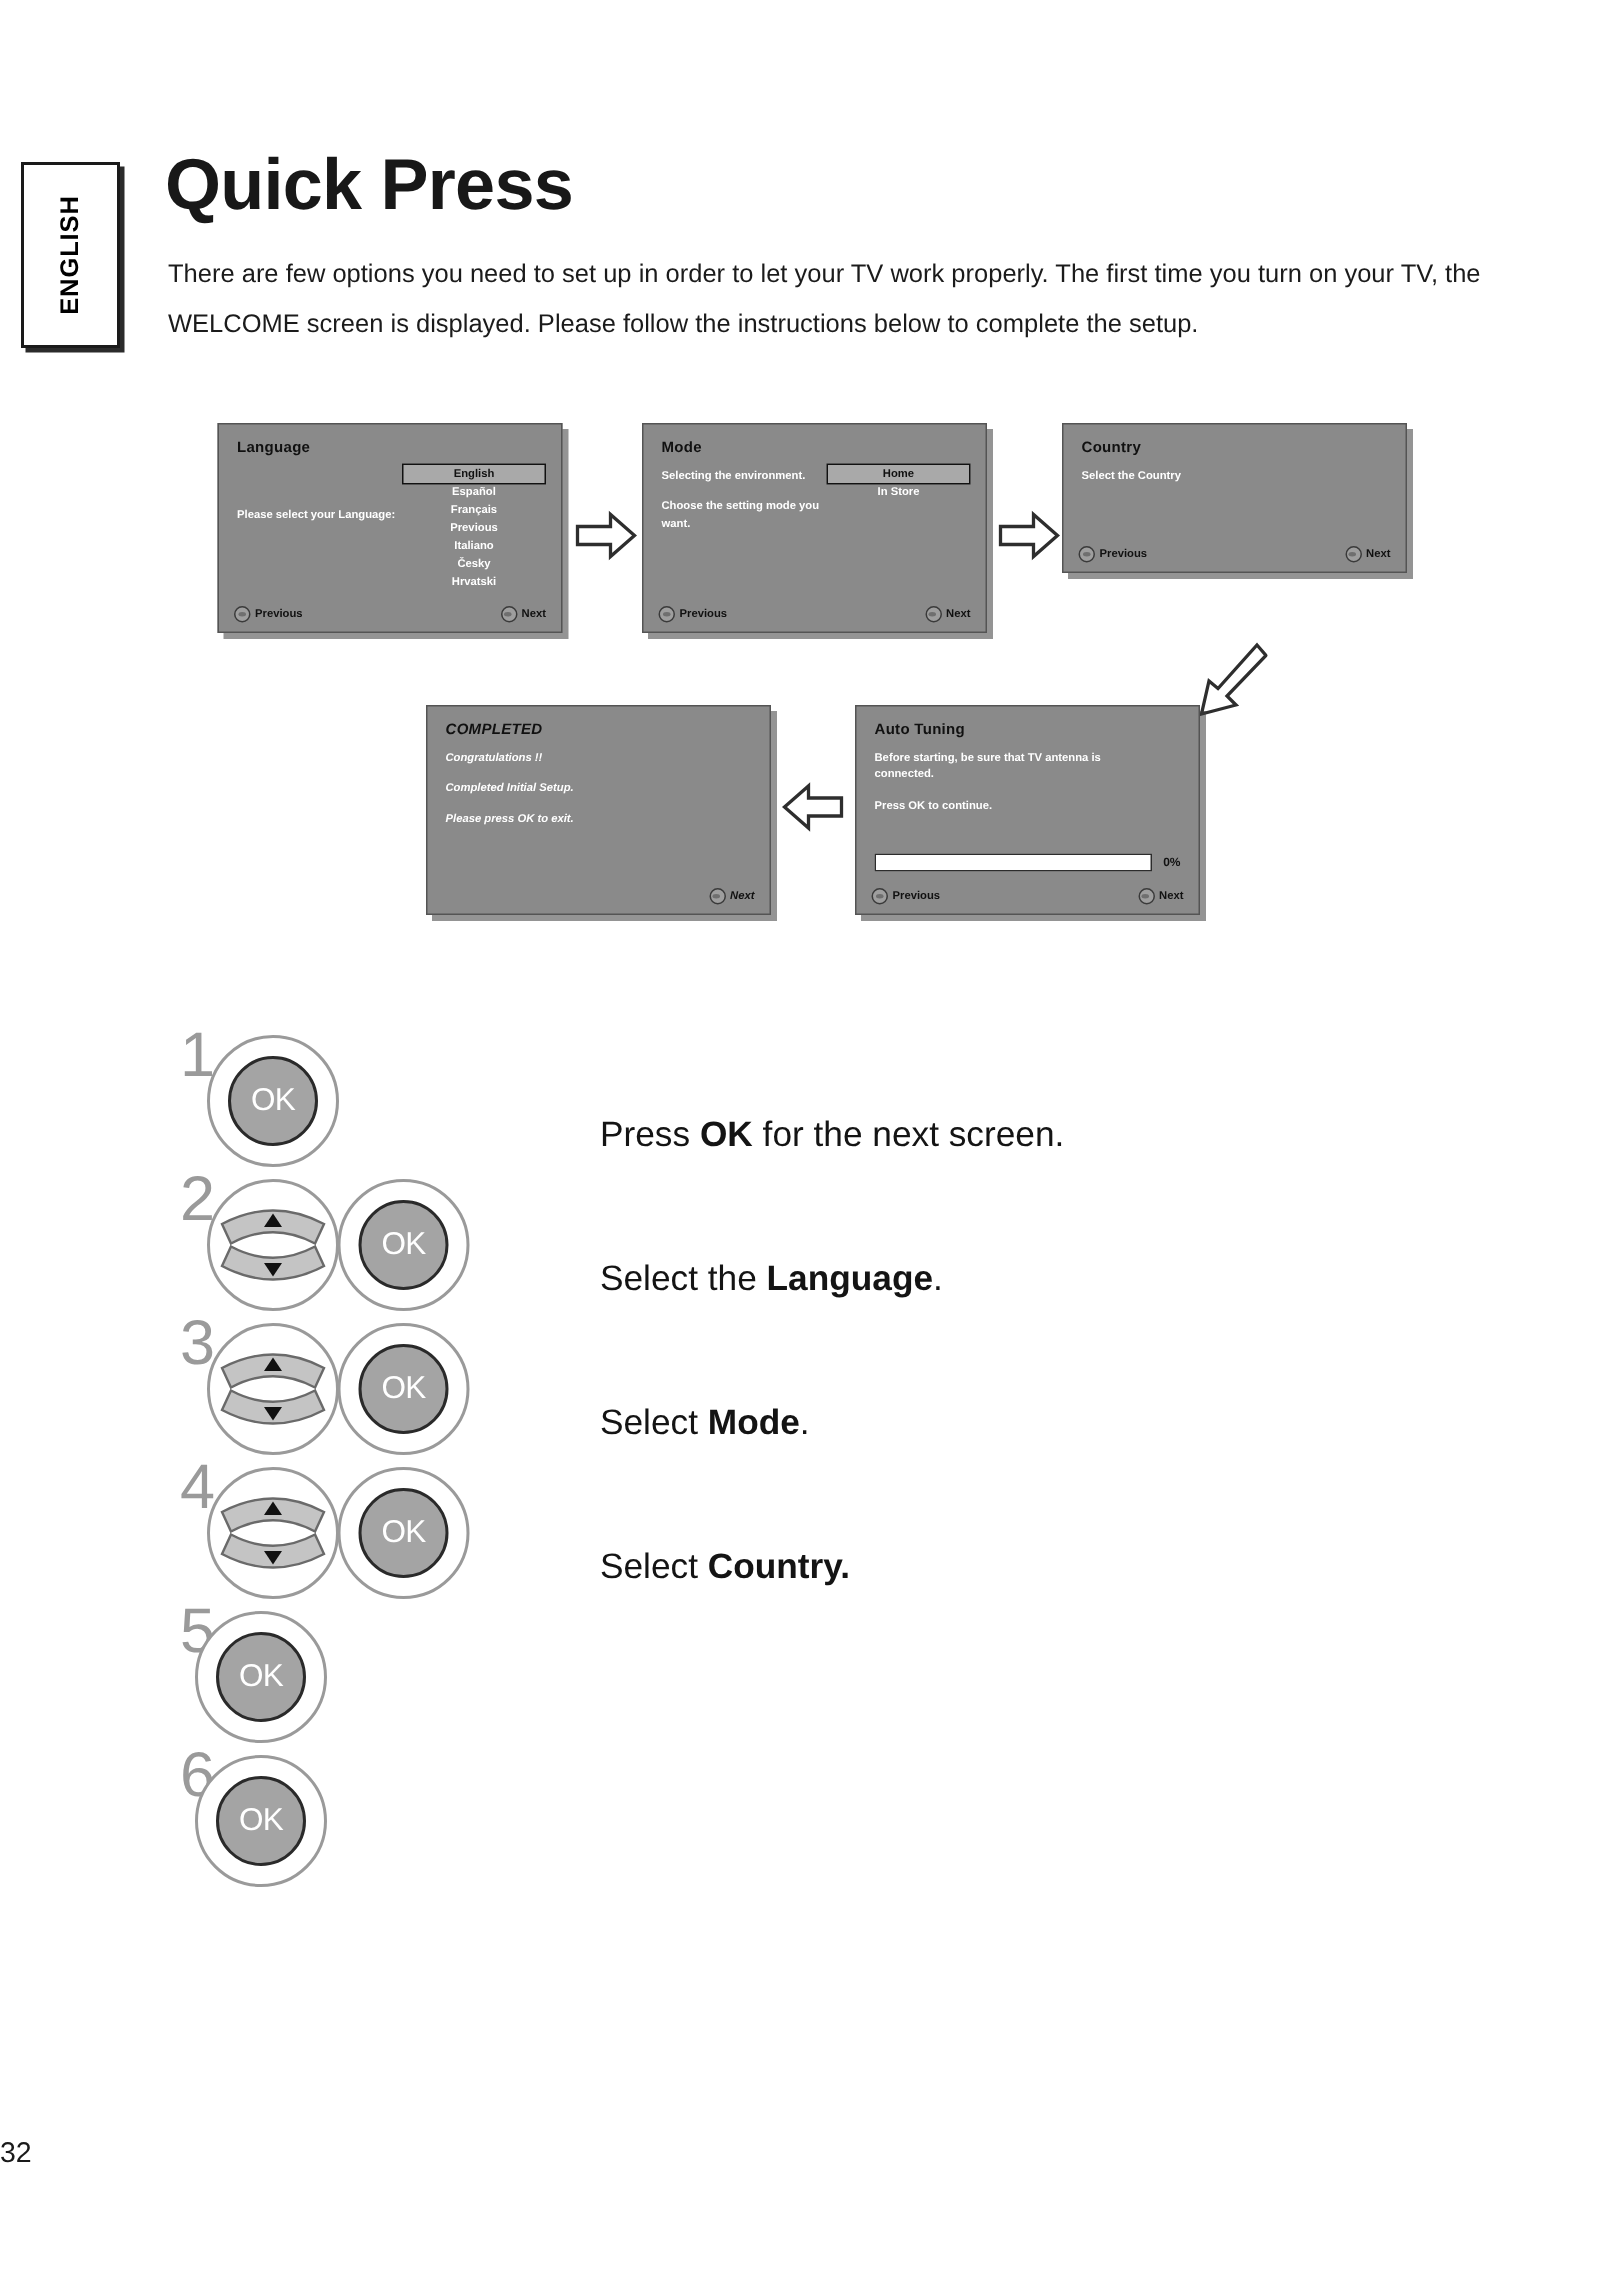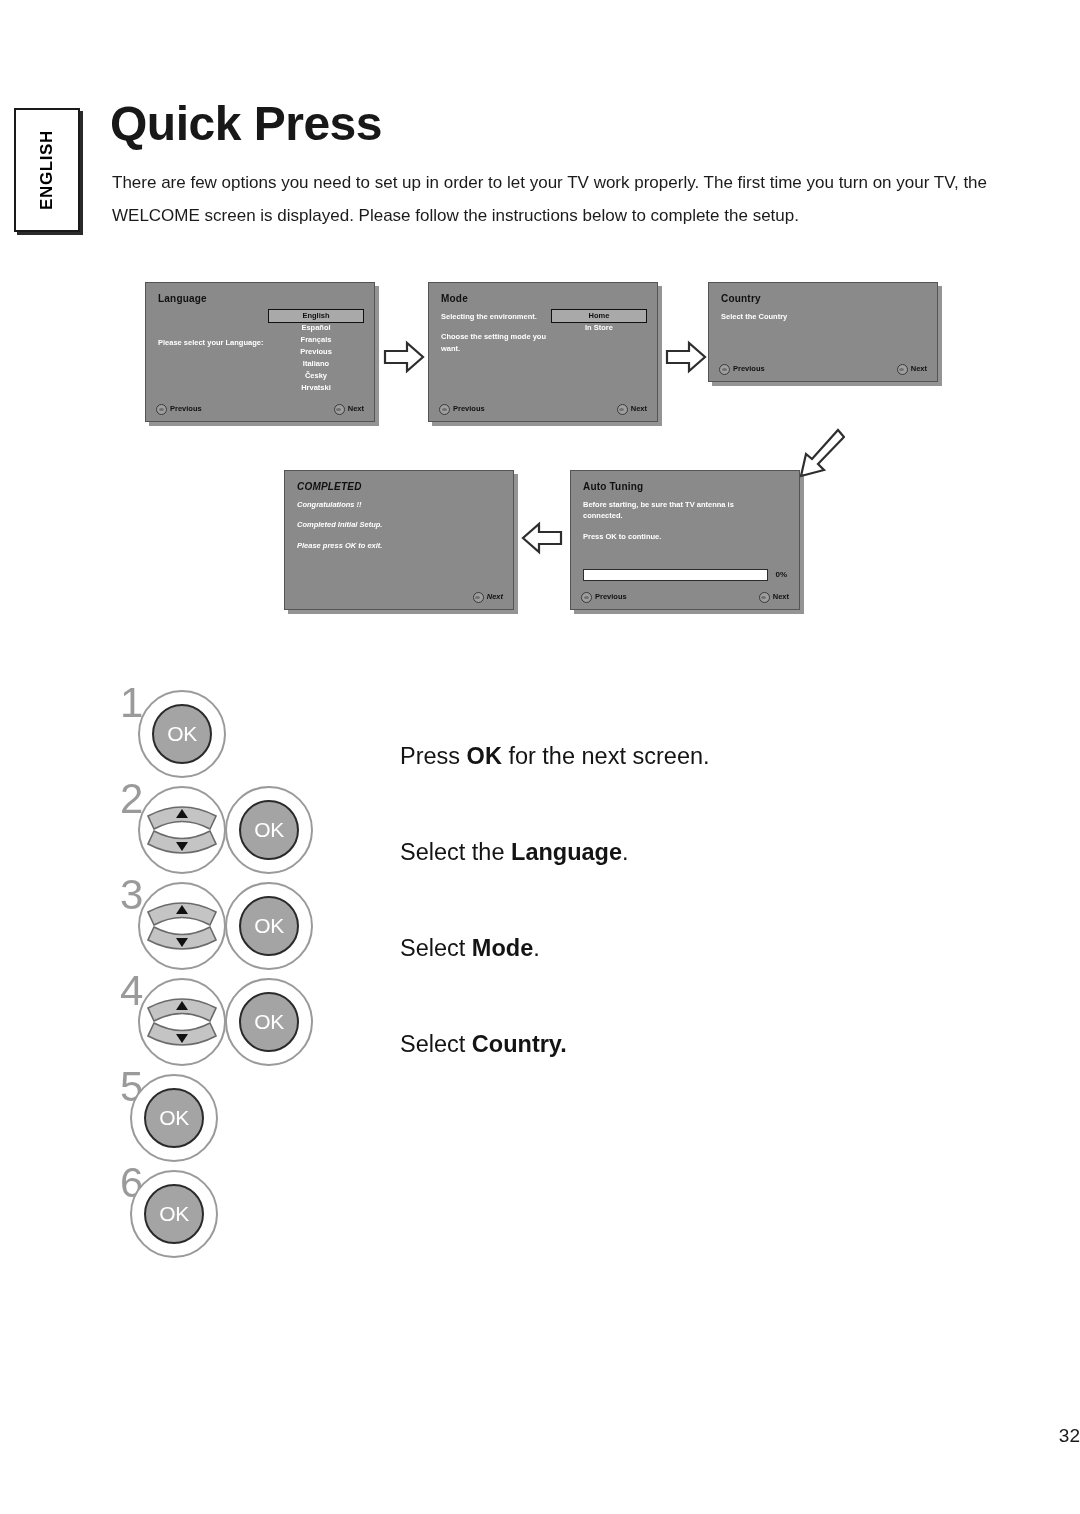--- a/index.html
+++ b/index.html
@@ -237,21 +237,21 @@
     white-space: nowrap;
     margin-top: 35px;
   }
   .step-text b { font-weight: bold; }
 
   
   .pageno {
     position: absolute;
     left: 0; right: 0;
     top: 1425px;
-    text-align: right;
+    text-align: left;
     font-size: 19px;
     color: #1a1a1a;
   }
 </style>
 </head>
 <body>
 
 <div class="lang-tab">
   <span>ENGLISH</span>
 </div>

